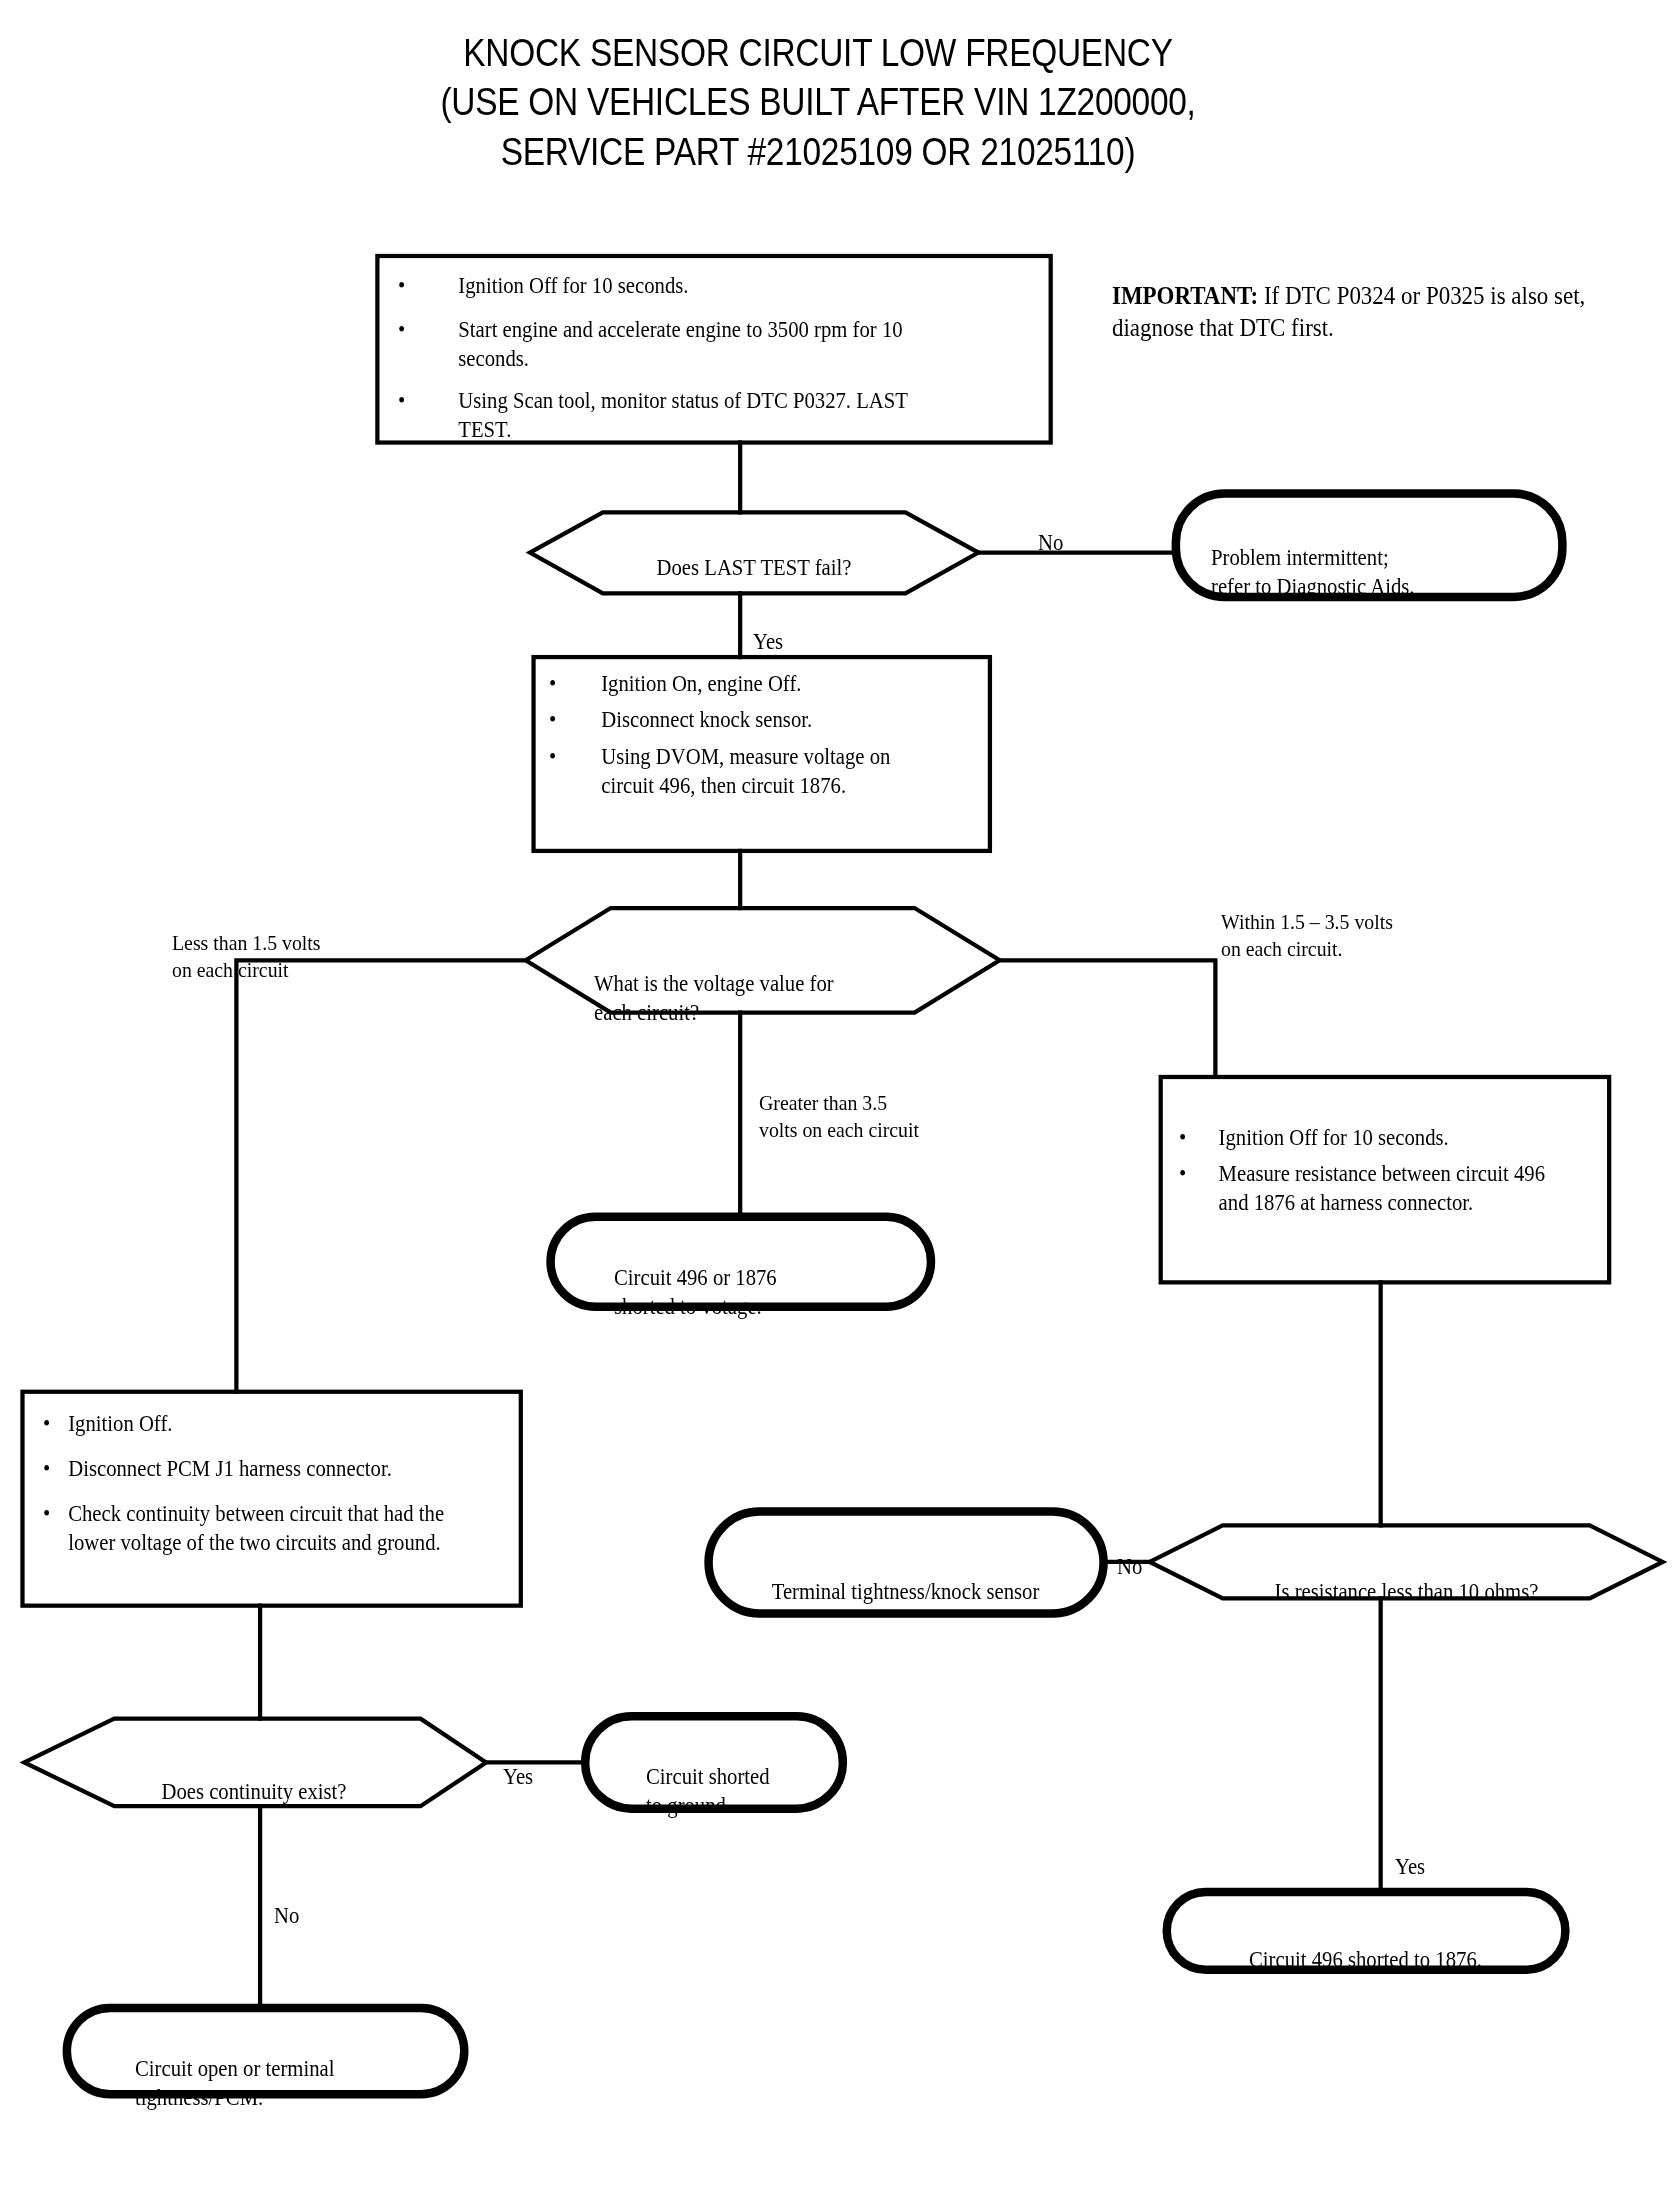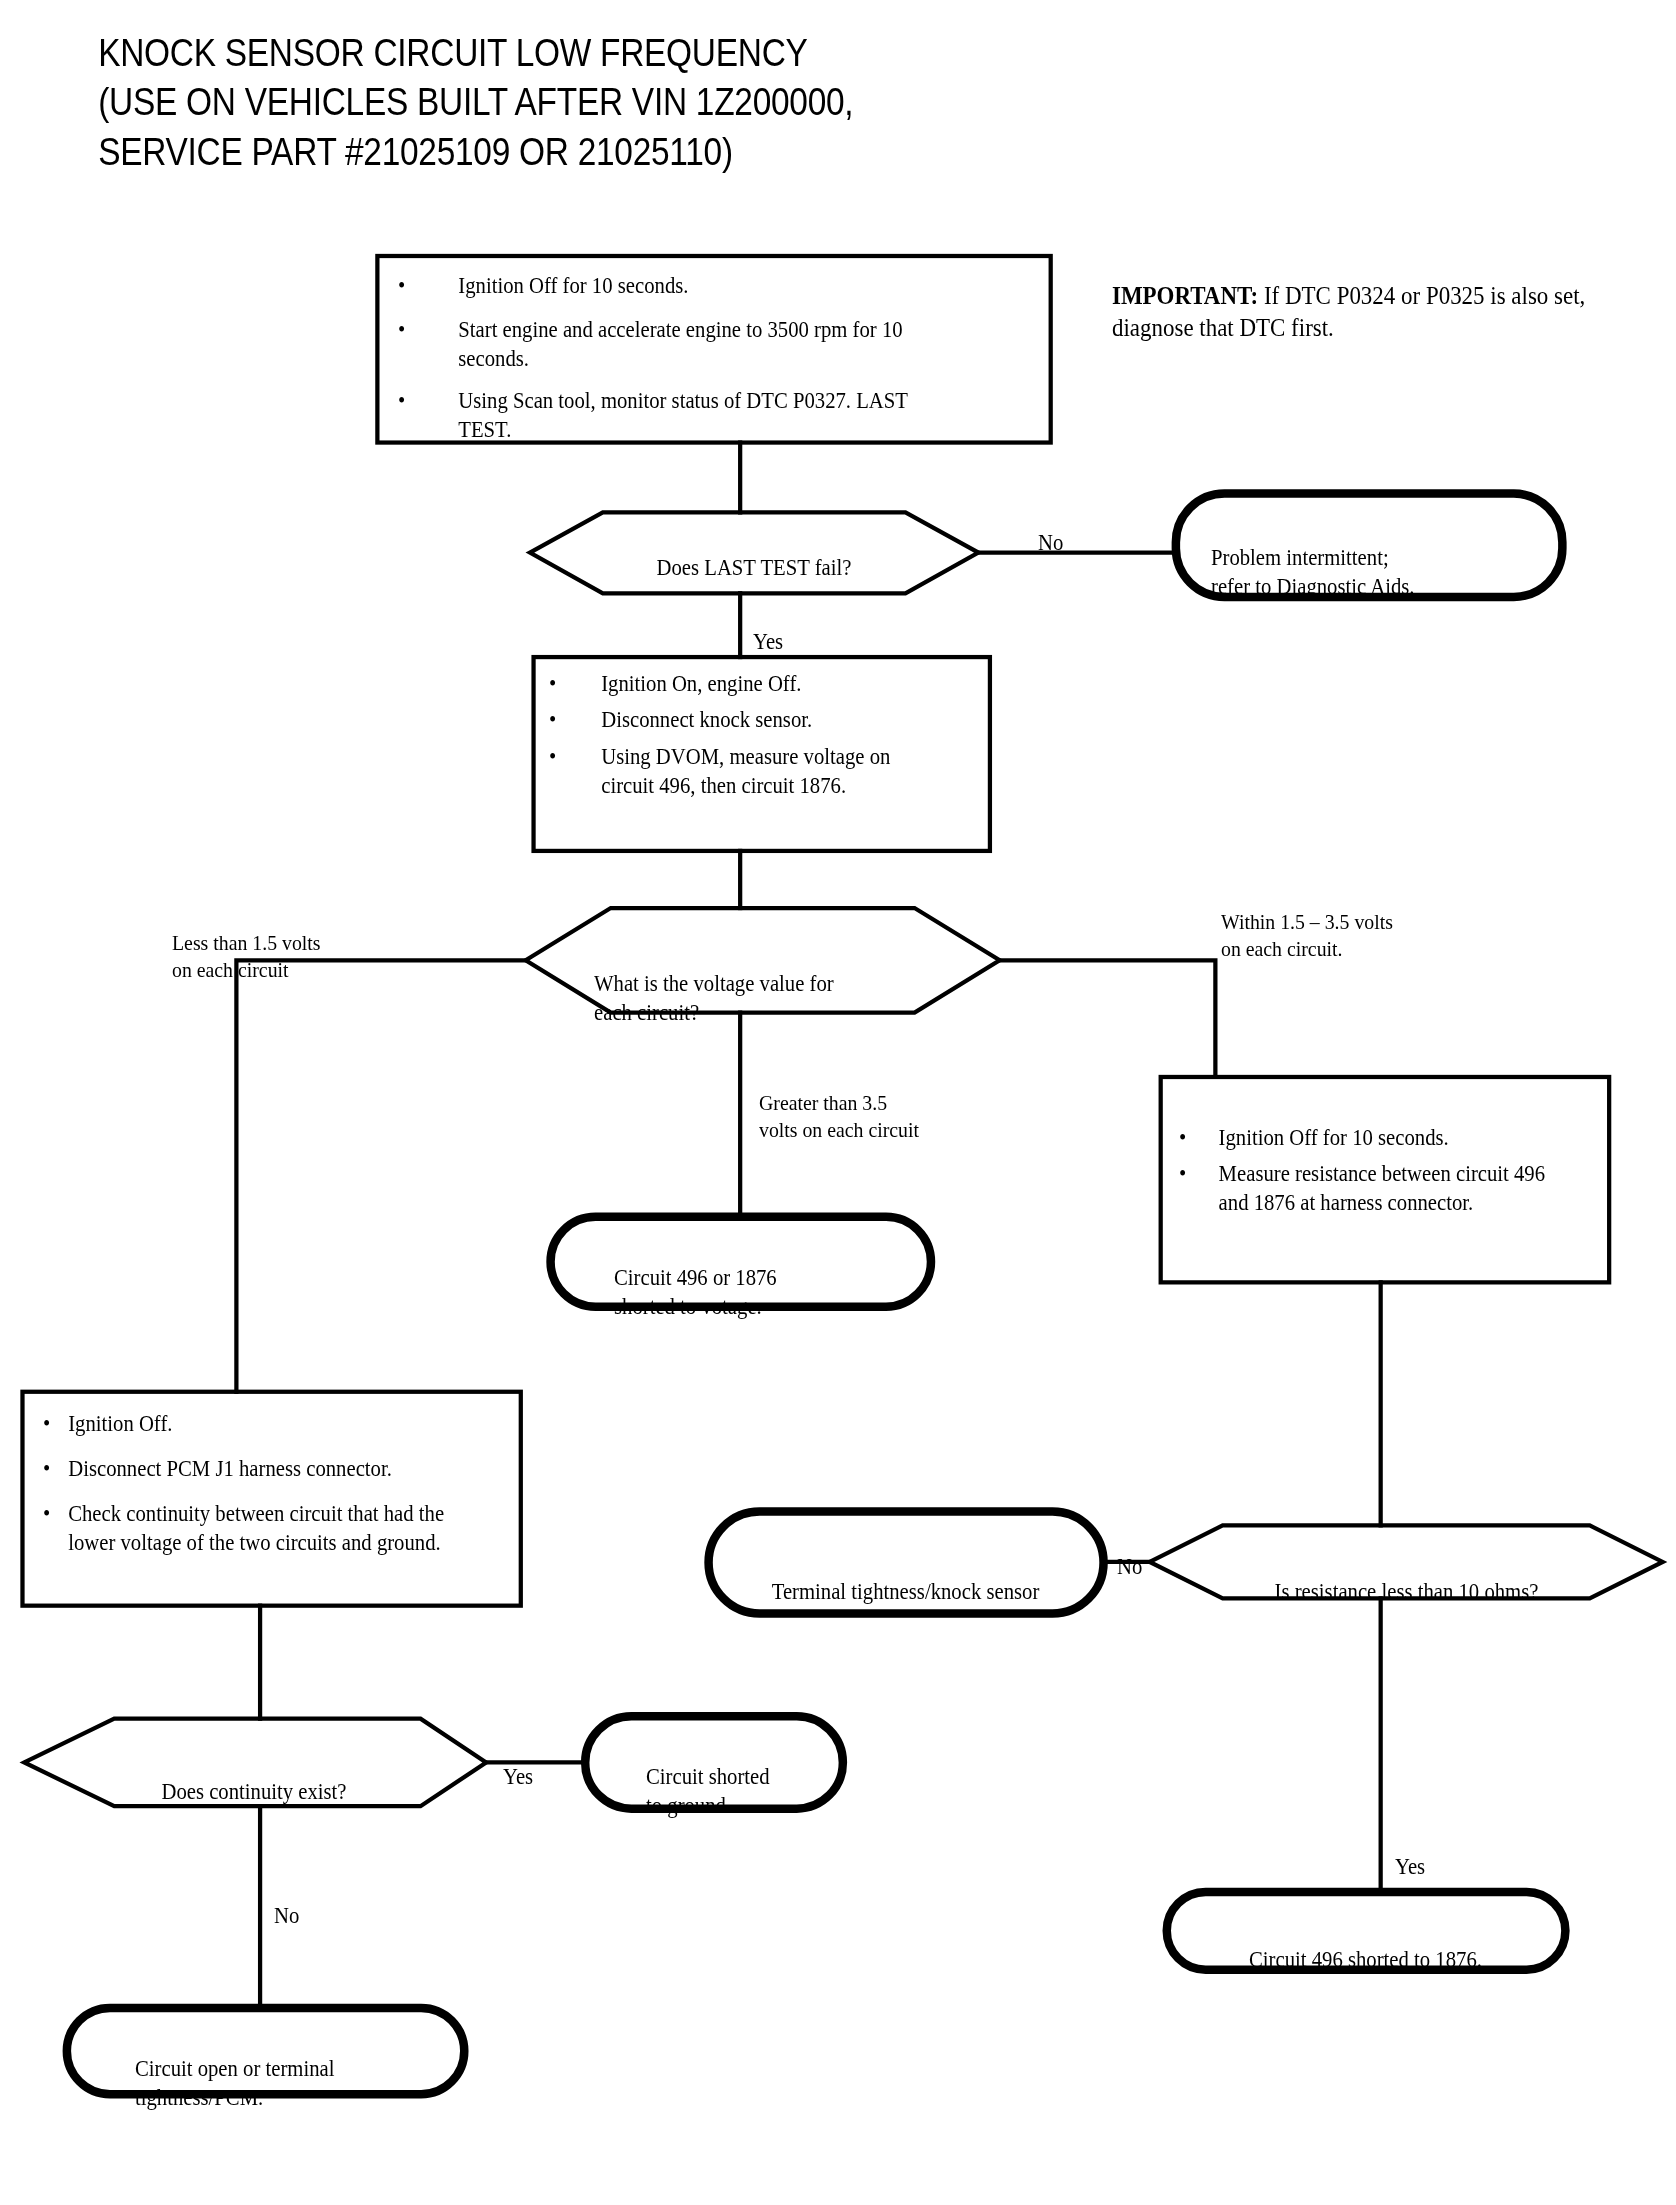--- a/index.html
+++ b/index.html
@@ -14,21 +14,21 @@
     background: #ffffff;
     overflow: hidden;
     font-family: "Liberation Serif", "DejaVu Serif", serif;
   }
   
   #title-block {
     position: absolute;
     left: 0;
     top: 29px;
     width: 1636px;
-    text-align: left;
+    text-align: center;
   }
   #title-block .tline {
     font-family: "Liberation Sans", "DejaVu Sans", sans-serif;
     font-size: 38px;
     font-weight: 400;
     letter-spacing: -0.3px;
     line-height: 1.30;
     color: #000;
     transform: scaleX(0.88);
     transform-origin: center center;

